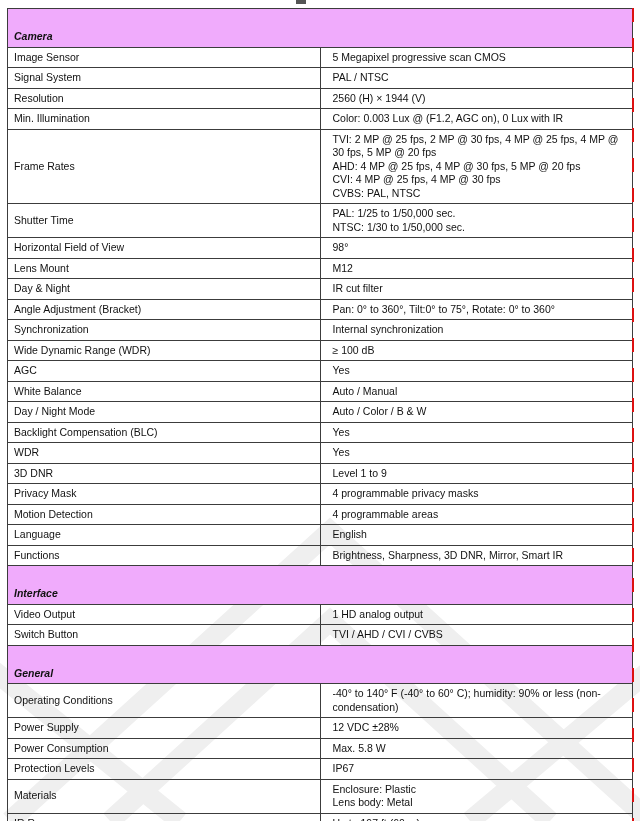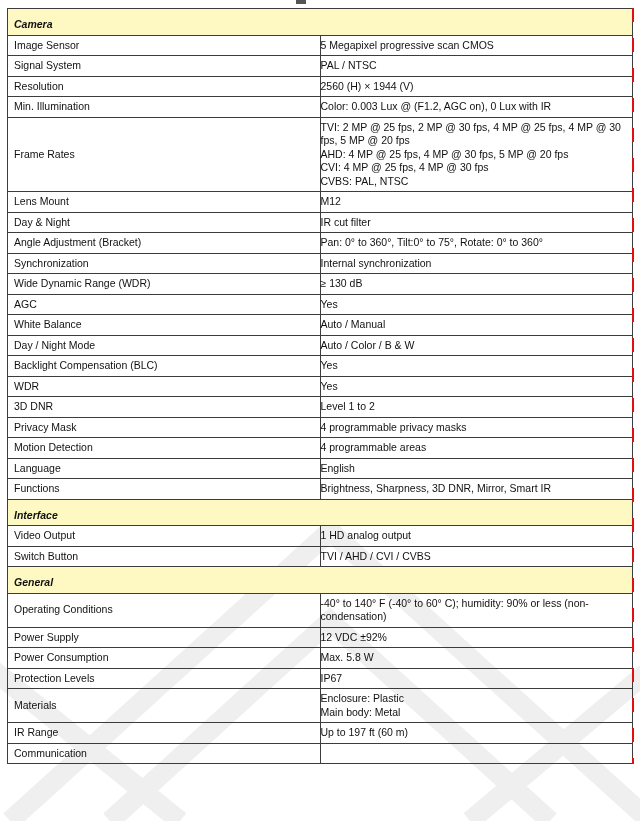--- a/index.html
+++ b/index.html
@@ -50,27 +50,27 @@
     line-height:13.5px;
     color:#111;
     vertical-align:middle;
     background:transparent;
   }
   td.label-cell{
     width:183px;
     padding:3px 4px 3px 6px;
   }
   td.value-cell{
-    padding:3px 4px 3px 0;
+    padding:3px 4px 3px 12px;
   }
   tr.section-row td{
-    background:#fef9c3;
+    background:#f0abfc;
     font-weight:bold;
     font-style:italic;
-    padding:9px 4px 3px 6px;
+    padding:21px 4px 3px 6px;
   }
   .red-edge{
     position:absolute;
     top:0;
     right:-1px;
     width:2px;
     height:100%;
     background:repeating-linear-gradient(180deg,
       #dd1111 0px, #dd1111 14px,
       rgba(221,17,17,0) 14px, rgba(221,17,17,0) 30px);
@@ -127,20 +127,33 @@
           <tr>
             <td class="label-cell">Frame Rates</td>
             <td class="value-cell">
               <div>TVI: 2 MP @ 25 fps, 2 MP @ 30 fps, 4 MP @ 25 fps, 4 MP @ 30 fps, 5 MP @ 20 fps</div>
               <div>AHD: 4 MP @ 25 fps, 4 MP @ 30 fps, 5 MP @ 20 fps</div>
               <div>CVI: 4 MP @ 25 fps, 4 MP @ 30 fps</div>
               <div>CVBS: PAL, NTSC</div>
             </td>
           </tr>
           <tr>
+            <td class="label-cell">Shutter Time</td>
+            <td class="value-cell">
+              <div>PAL: 1/25 to 1/50,000 sec.</div>
+              <div>NTSC: 1/30 to 1/50,000 sec.</div>
+            </td>
+          </tr>
+          <tr>
+            <td class="label-cell">Horizontal Field of View</td>
+            <td class="value-cell">
+              <div>98°</div>
+            </td>
+          </tr>
+          <tr>
             <td class="label-cell">Lens Mount</td>
             <td class="value-cell">
               <div>M12</div>
             </td>
           </tr>
           <tr>
             <td class="label-cell">Day &amp; Night</td>
             <td class="value-cell">
               <div>IR cut filter</div>
             </td>
@@ -153,21 +166,21 @@
           </tr>
           <tr>
             <td class="label-cell">Synchronization</td>
             <td class="value-cell">
               <div>Internal synchronization</div>
             </td>
           </tr>
           <tr>
             <td class="label-cell">Wide Dynamic Range (WDR)</td>
             <td class="value-cell">
-              <div>≥ 130 dB</div>
+              <div>≥ 100 dB</div>
             </td>
           </tr>
           <tr>
             <td class="label-cell">AGC</td>
             <td class="value-cell">
               <div>Yes</div>
             </td>
           </tr>
           <tr>
             <td class="label-cell">White Balance</td>
@@ -189,21 +202,21 @@
           </tr>
           <tr>
             <td class="label-cell">WDR</td>
             <td class="value-cell">
               <div>Yes</div>
             </td>
           </tr>
           <tr>
             <td class="label-cell">3D DNR</td>
             <td class="value-cell">
-              <div>Level 1 to 2</div>
+              <div>Level 1 to 9</div>
             </td>
           </tr>
           <tr>
             <td class="label-cell">Privacy Mask</td>
             <td class="value-cell">
               <div>4 programmable privacy masks</div>
             </td>
           </tr>
           <tr>
             <td class="label-cell">Motion Detection</td>
@@ -243,40 +256,40 @@
           </tr>
           <tr>
             <td class="label-cell">Operating Conditions</td>
             <td class="value-cell">
               <div>-40° to 140° F (-40° to 60° C); humidity: 90% or less (non-condensation)</div>
             </td>
           </tr>
           <tr>
             <td class="label-cell">Power Supply</td>
             <td class="value-cell">
-              <div>12 VDC ±92%</div>
+              <div>12 VDC ±28%</div>
             </td>
           </tr>
           <tr>
             <td class="label-cell">Power Consumption</td>
             <td class="value-cell">
               <div>Max. 5.8 W</div>
             </td>
           </tr>
           <tr>
             <td class="label-cell">Protection Levels</td>
             <td class="value-cell">
               <div>IP67</div>
             </td>
           </tr>
           <tr>
             <td class="label-cell">Materials</td>
             <td class="value-cell">
               <div>Enclosure: Plastic</div>
-              <div>Main body: Metal</div>
+              <div>Lens body: Metal</div>
             </td>
           </tr>
           <tr>
             <td class="label-cell">IR Range</td>
             <td class="value-cell">
               <div>Up to 197 ft (60 m)</div>
             </td>
           </tr>
           <tr>
             <td class="label-cell">Communication</td>

